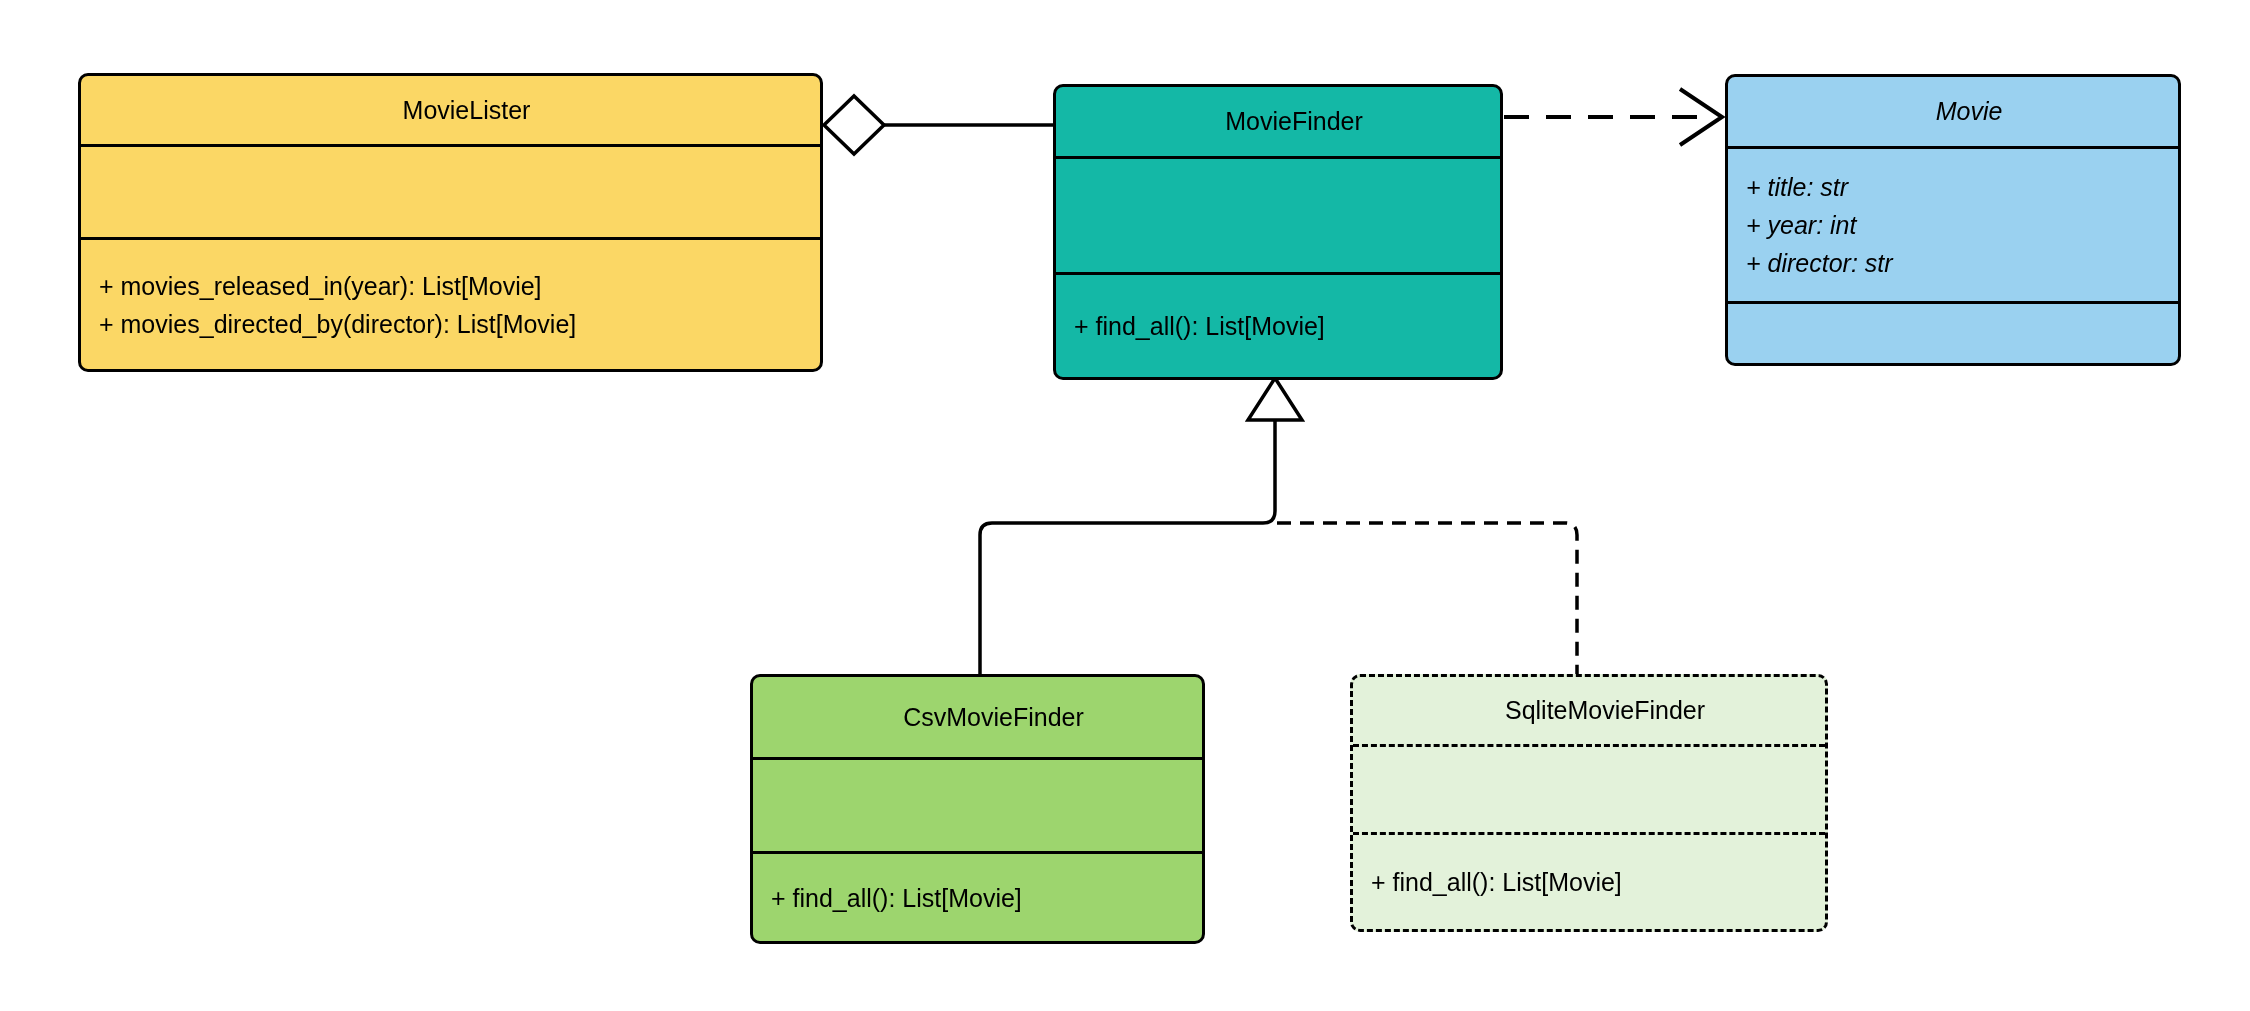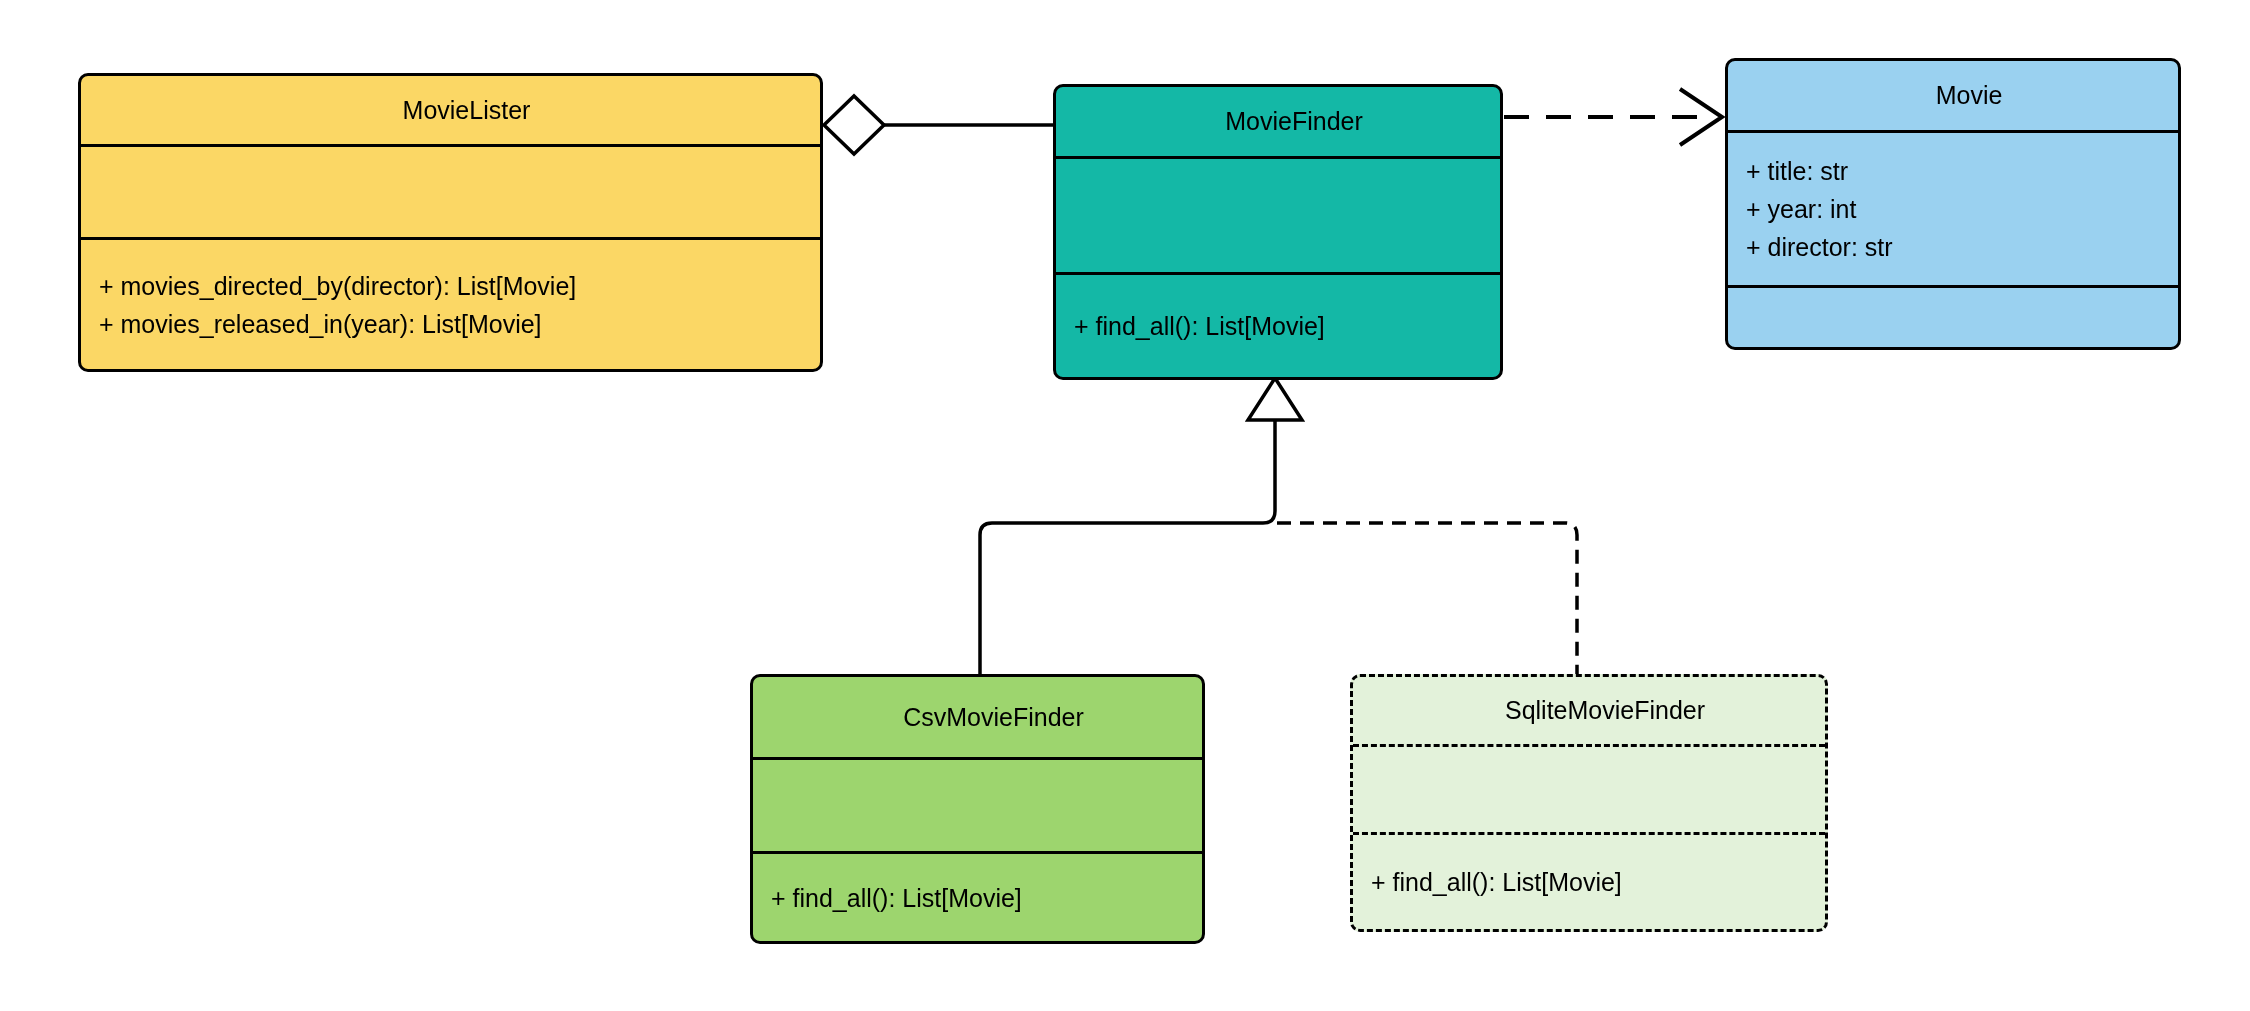--- a/index.html
+++ b/index.html
@@ -83,34 +83,34 @@
       <path d="M 1277 523 L 1565 523 Q 1577 523 1577 535 L 1577 676" fill="none" stroke="#000000" stroke-width="3.5" stroke-dasharray="14 9"></path>
     </g>
 
     <polygon points="1275,378 1248,420 1302,420" fill="#ffffff" stroke="#000000" stroke-width="3.5" stroke-linejoin="miter"></polygon>
   </svg>
 
   <div class="uml-class" style="left: 78px; top: 73px; width: 745px; background-color: rgb(251, 215, 101);">
     <div class="sec title" style="height:68px;">MovieLister</div>
     <div class="sec members" style="height:93px;"></div>
     <div class="sec members" style="height:132px;">
+      <div class="member">+ movies_released_in(year): List[Movie]</div>
       <div class="member">+ movies_directed_by(director): List[Movie]</div>
-      <div class="member">+ movies_released_in(year): List[Movie]</div>
     </div>
   </div>
 
   <div class="uml-class" style="left: 1053px; top: 76px; width: 450px; background-color: #14b8a6; margin-top: 8px;">
     <div class="sec title" style="height:69px;">MovieFinder</div>
     <div class="sec members" style="height:116px;"></div>
     <div class="sec members" style="height:105px;">
       <div class="member">+ find_all(): List[Movie]</div>
     </div>
   </div>
 
-  <div class="uml-class" style="left: 1725px; top: 58px; width: 456px; background-color: rgb(154, 209, 240);">
+  <div class="uml-class" style="left: 1725px; top: 74px; width: 456px; background-color: rgb(154, 209, 240); font-style: italic;">
     <div class="sec title" style="height:69px;">Movie</div>
     <div class="sec members" style="height:155px;">
       <div class="member">+ title: str</div>
       <div class="member">+ year: int</div>
       <div class="member">+ director: str</div>
     </div>
     <div class="sec members" style="height:62px;"></div>
   </div>
 
   <div class="uml-class" style="left: 750px; top: 674px; width: 455px; background-color: rgb(157, 213, 110);">

